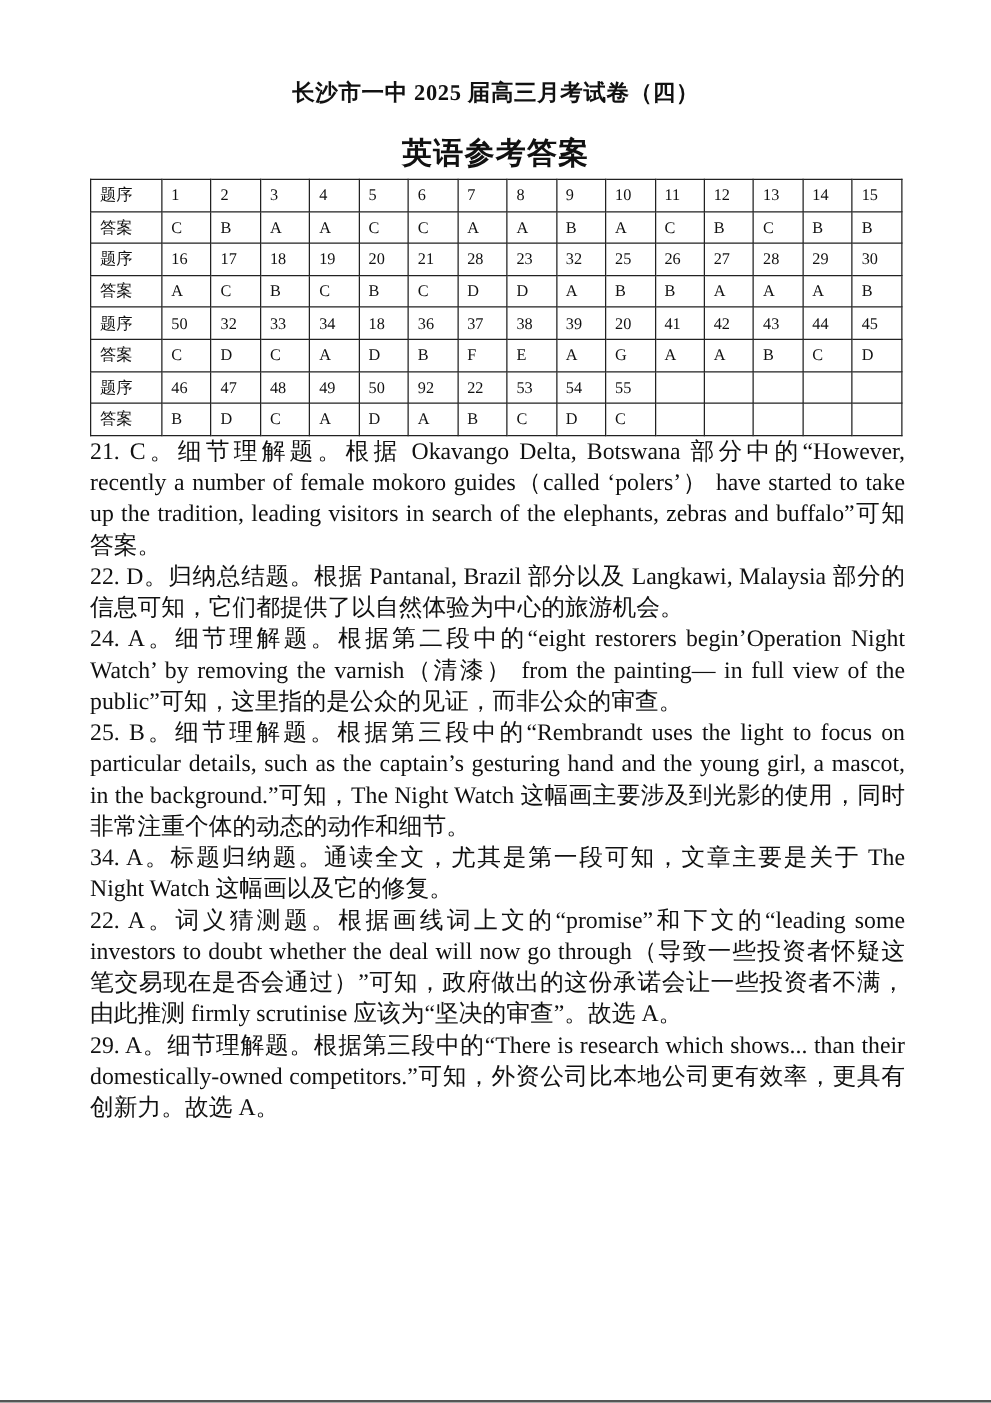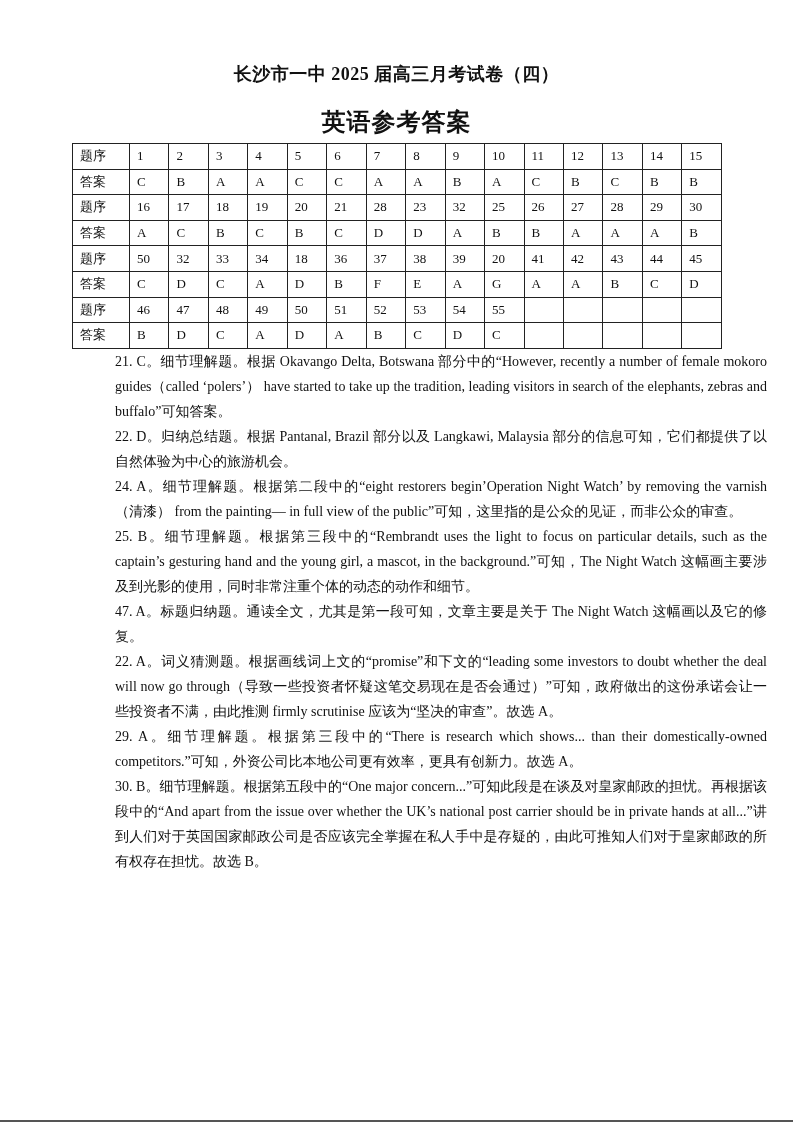--- a/index.html
+++ b/index.html
@@ -8,21 +8,21 @@
   .title { position: absolute; top: 62px; left: 0; width: 793px; text-align: center;
            font-size: 18px; font-weight: bold; letter-spacing: 0.5px; }
   .subtitle { position: absolute; top: 106px; left: 0; width: 793px; text-align: center;
               font-size: 24px; font-weight: bold; letter-spacing: 1px; }
   table.answers { position: absolute; top: 143px; left: 72px; border-collapse: collapse;
                   width: 650px; table-layout: fixed; }
   table.answers td { border: 1.4px solid #222; height: 24.6px; padding: 0 0 0 7px;
                      font-size: 13px; vertical-align: middle; text-align: left; }
   table.answers col.head { width: 57px; }
   .explain { position: absolute; top: 349px; left: 72px; width: 652px;
-             font-size: 14px; line-height: 25px; text-align: justify; margin-left: 43px; }
+             font-size: 19px; line-height: 25px; text-align: justify; }
   .explain p { margin: 0; }
   .bottom-line { position: absolute; left: 0; bottom: 0; width: 793px; height: 2px; background: #555; }
 </style>
 </head>
 <body>
 
 <div class="title">长沙市一中 2025 届高三月考试卷（四）</div>
 <div class="subtitle">英语参考答案</div>
 
 <table class="answers">
@@ -138,22 +138,22 @@
         <td>C</td>
         <td>D</td>
       </tr>
       <tr>
         <td>题序</td>
         <td>46</td>
         <td>47</td>
         <td>48</td>
         <td>49</td>
         <td>50</td>
-        <td>51</td>
-        <td>52</td>
+        <td>92</td>
+        <td>22</td>
         <td>53</td>
         <td>54</td>
         <td>55</td>
         <td></td>
         <td></td>
         <td></td>
         <td></td>
         <td></td>
       </tr>
       <tr>
@@ -175,19 +175,18 @@
         <td></td>
       </tr>
     </tbody>
 </table>
 
 <div class="explain">
   <p>21. C。细节理解题。根据 Okavango Delta, Botswana 部分中的“However, recently a number of female mokoro guides（called ‘polers’） have started to take up the tradition, leading visitors in search of the elephants, zebras and buffalo”可知答案。</p>
   <p>22. D。归纳总结题。根据 Pantanal, Brazil 部分以及 Langkawi, Malaysia 部分的信息可知，它们都提供了以自然体验为中心的旅游机会。</p>
   <p>24. A。细节理解题。根据第二段中的“eight restorers begin’Operation Night Watch’ by removing the varnish（清漆） from the painting— in full view of the public”可知，这里指的是公众的见证，而非公众的审查。</p>
   <p>25. B。细节理解题。根据第三段中的“Rembrandt uses the light to focus on particular details, such as the captain’s gesturing hand and the young girl, a mascot, in the background.”可知，The Night Watch 这幅画主要涉及到光影的使用，同时非常注重个体的动态的动作和细节。</p>
-  <p>47. A。标题归纳题。通读全文，尤其是第一段可知，文章主要是关于 The Night Watch 这幅画以及它的修复。</p>
+  <p>34. A。标题归纳题。通读全文，尤其是第一段可知，文章主要是关于 The Night Watch 这幅画以及它的修复。</p>
   <p>22. A。词义猜测题。根据画线词上文的“promise”和下文的“leading some investors to doubt whether the deal will now go through（导致一些投资者怀疑这笔交易现在是否会通过）”可知，政府做出的这份承诺会让一些投资者不满，由此推测 firmly scrutinise 应该为“坚决的审查”。故选 A。</p>
   <p>29. A。细节理解题。根据第三段中的“There is research which shows... than their domestically-owned competitors.”可知，外资公司比本地公司更有效率，更具有创新力。故选 A。</p>
-  <p>30. B。细节理解题。根据第五段中的“One major concern...”可知此段是在谈及对皇家邮政的担忧。再根据该段中的“And apart from the issue over whether the UK’s national post carrier should be in private hands at all...”讲到人们对于英国国家邮政公司是否应该完全掌握在私人手中是存疑的，由此可推知人们对于皇家邮政的所有权存在担忧。故选 B。</p>
 </div>
 
 <div class="bottom-line"></div>
 
 </body></html>

